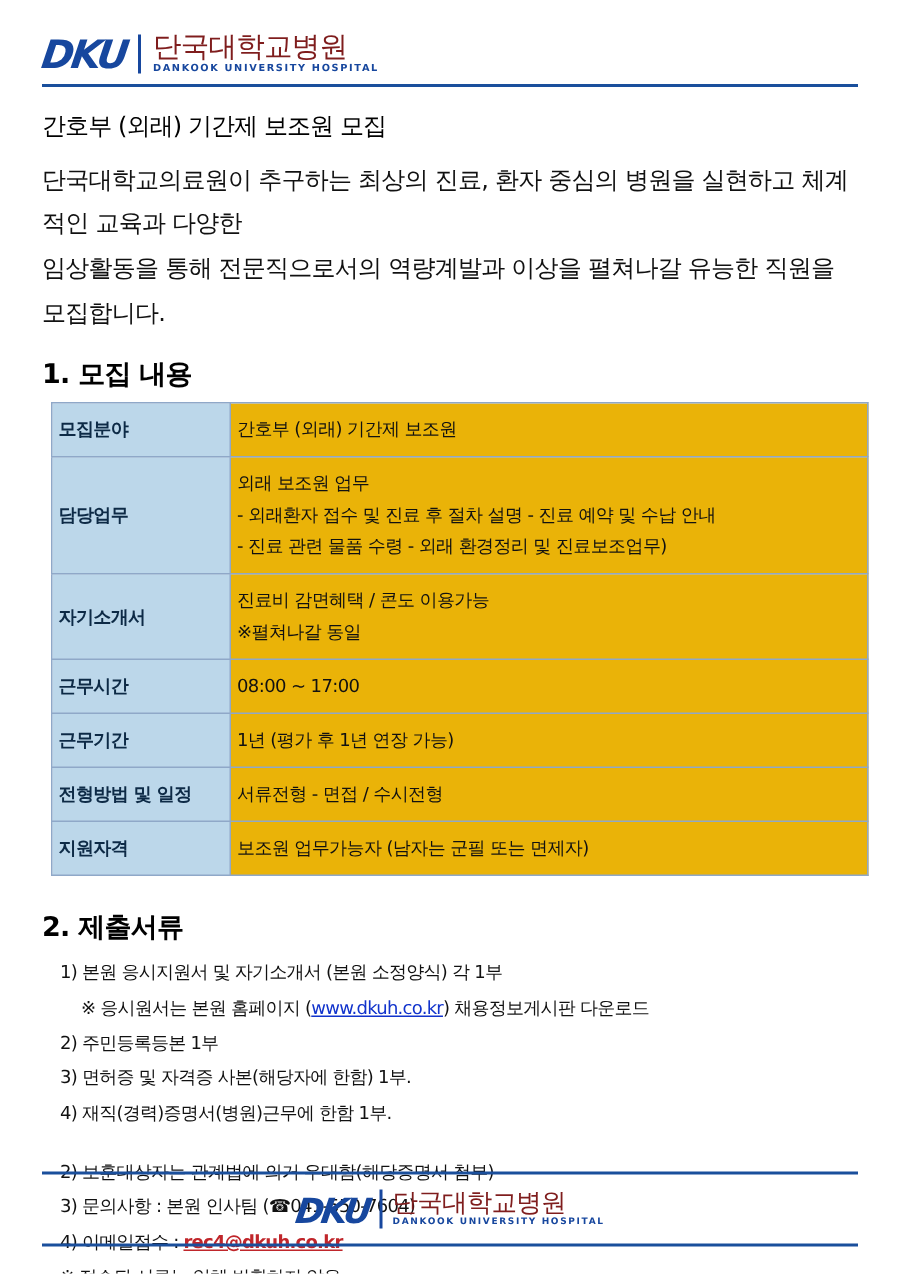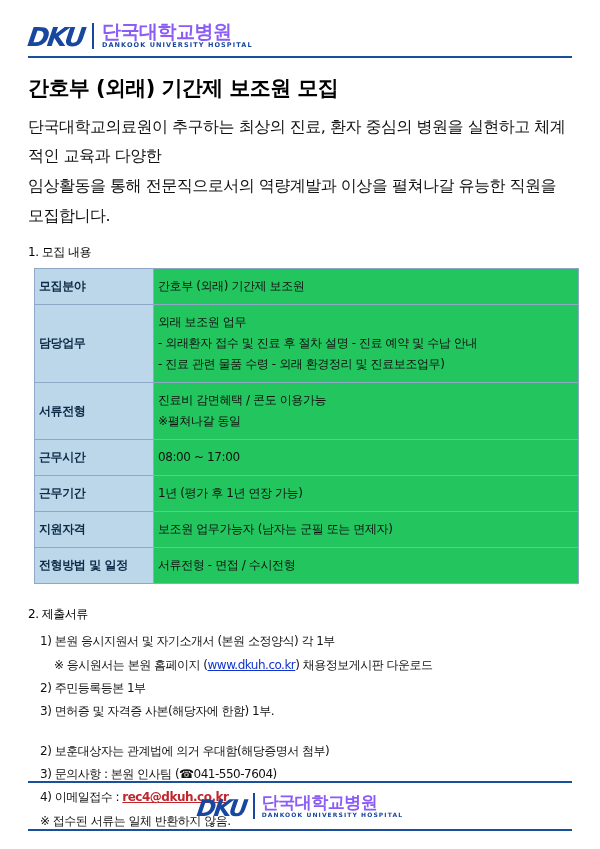--- a/index.html
+++ b/index.html
@@ -46,52 +46,52 @@
     height: 26px;
     background: #17479e;
     margin: 0 2px 1px 2px;
   }
   .logo-text-wrap {
     line-height: 1.05;
     padding-bottom: 1px;
   }
   .logo-kr {
     font-size: 19px;
-    font-weight: bold;
-    color: #8b5cf6;
+    font-weight: normal;
+    color: #7f1d1d;
     letter-spacing: -0.5px;
   }
   .logo-en {
     font-size: 6.5px;
     letter-spacing: 1.1px;
     color: #17479e;
     font-weight: bold;
     text-align: center;
   }
 
   
   .doc-title {
-    font-size: 21px;
-    font-weight: bold;
+    font-size: 16px;
+    font-weight: normal;
     letter-spacing: -0.6px;
     margin: 16px 0 10px 0;
     color: #000;
   }
   .intro {
     font-size: 16px;
     line-height: 1.85;
     letter-spacing: -0.5px;
     color: #111;
     margin-bottom: 14px;
   }
 
   
   .section-heading {
-    font-size: 12px;
-    font-weight: normal;
+    font-size: 18px;
+    font-weight: bold;
     letter-spacing: -0.5px;
     margin: 10px 0 7px 0;
     color: #000;
   }
 
   
   table.recruit {
     border-collapse: collapse;
     width: 545px;
     margin: 0 auto 0 6px;
@@ -107,21 +107,21 @@
     padding: 7px 4px;
   }
   td.lbl {
     width: 110px;
     background: #bcd7ea;
     font-weight: bold;
     color: #0d2a46;
     letter-spacing: 1px;
   }
   td.val {
-    background: #22c55e;
+    background: #eab308;
     color: #111;
   }
   .val .line {
     display: block;
   }
 
   
   .list {
     margin: 4px 0 0 0;
     padding: 0;
@@ -212,61 +212,62 @@
       </tr>
       <tr>
         <td class="lbl">담당업무</td>
         <td class="val">
           <span class="line">외래 보조원 업무</span>
           <span class="line">- 외래환자 접수 및 진료 후 절차 설명    - 진료 예약 및 수납 안내</span>
           <span class="line">- 진료 관련 물품 수령    - 외래 환경정리 및 진료보조업무)</span>
         </td>
       </tr>
       <tr>
-        <td class="lbl">서류전형</td>
+        <td class="lbl">자기소개서</td>
         <td class="val">
           <span class="line">진료비 감면혜택 / 콘도 이용가능</span>
           <span class="line">※펼쳐나갈 동일</span>
         </td>
       </tr>
       <tr>
         <td class="lbl">근무시간</td>
         <td class="val">
           <span class="line">08:00 ~ 17:00</span>
         </td>
       </tr>
       <tr>
         <td class="lbl">근무기간</td>
         <td class="val">
           <span class="line">1년 (평가 후 1년 연장 가능)</span>
         </td>
       </tr>
       <tr>
+        <td class="lbl">전형방법 및 일정</td>
+        <td class="val">
+          <span class="line">서류전형 - 면접 / 수시전형</span>
+        </td>
+      </tr>
+      <tr>
         <td class="lbl">지원자격</td>
         <td class="val">
           <span class="line">보조원 업무가능자 (남자는 군필 또는 면제자)</span>
-        </td>
-      </tr>
-      <tr>
-        <td class="lbl">전형방법 및 일정</td>
-        <td class="val">
-          <span class="line">서류전형 - 면접 / 수시전형</span>
         </td>
       </tr>
     </tbody>
   </table>
 
   <div class="block-gap"></div>
 
   <div class="section-heading">2. 제출서류</div>
   <ul class="list">
     <li>1) 본원 응시지원서 및 자기소개서 (본원 소정양식) 각 1부</li>
     <li class="note"><span>※ 응시원서는 본원 홈페이지 (</span><a class="link" href="#">www.dkuh.co.kr</a><span>) 채용정보게시판 다운로드</span></li>
     <li>2) 주민등록등본 1부</li>
     <li>3) 면허증 및 자격증 사본(해당자에 한함) 1부.</li>
+    <li>4) 재직(경력)증명서(병원)근무에 한함 1부.</li>
   </ul>
 
   <div class="block-gap"></div>
 
   <ul class="list">
     <li>2) 보훈대상자는 관계법에 의거 우대함(해당증명서 첨부)</li>
     <li>3) 문의사항 : 본원 인사팀 (☎041-550-7604)</li>
     <li><span>4) 이메일접수 : </span><a class="link-red" href="#">rec4@dkuh.co.kr</a></li>
     <li class="nohang">※ 접수된 서류는 일체 반환하지 않음.</li>
   </ul>

